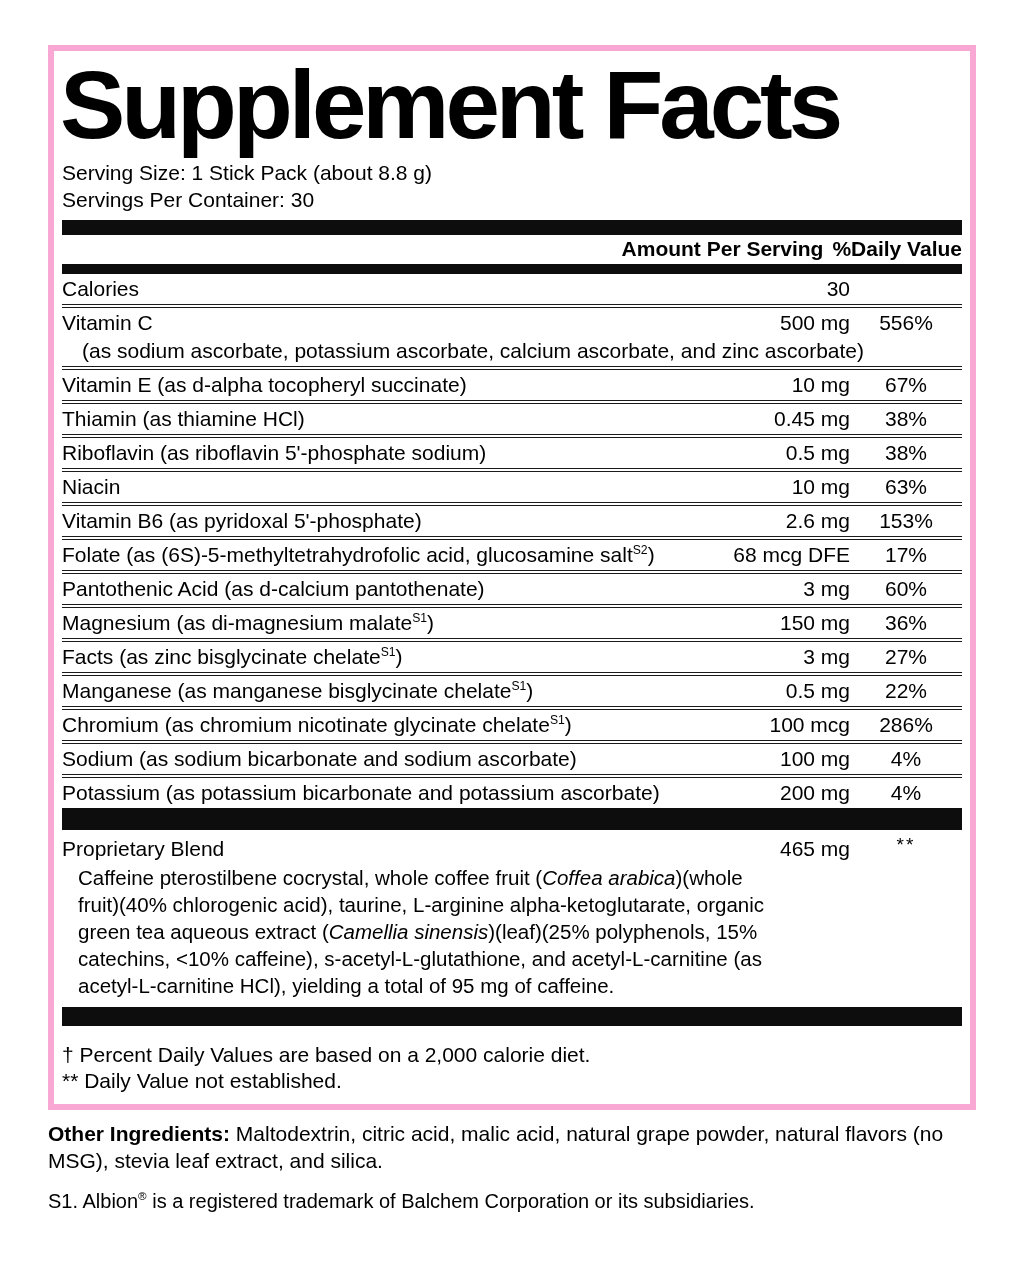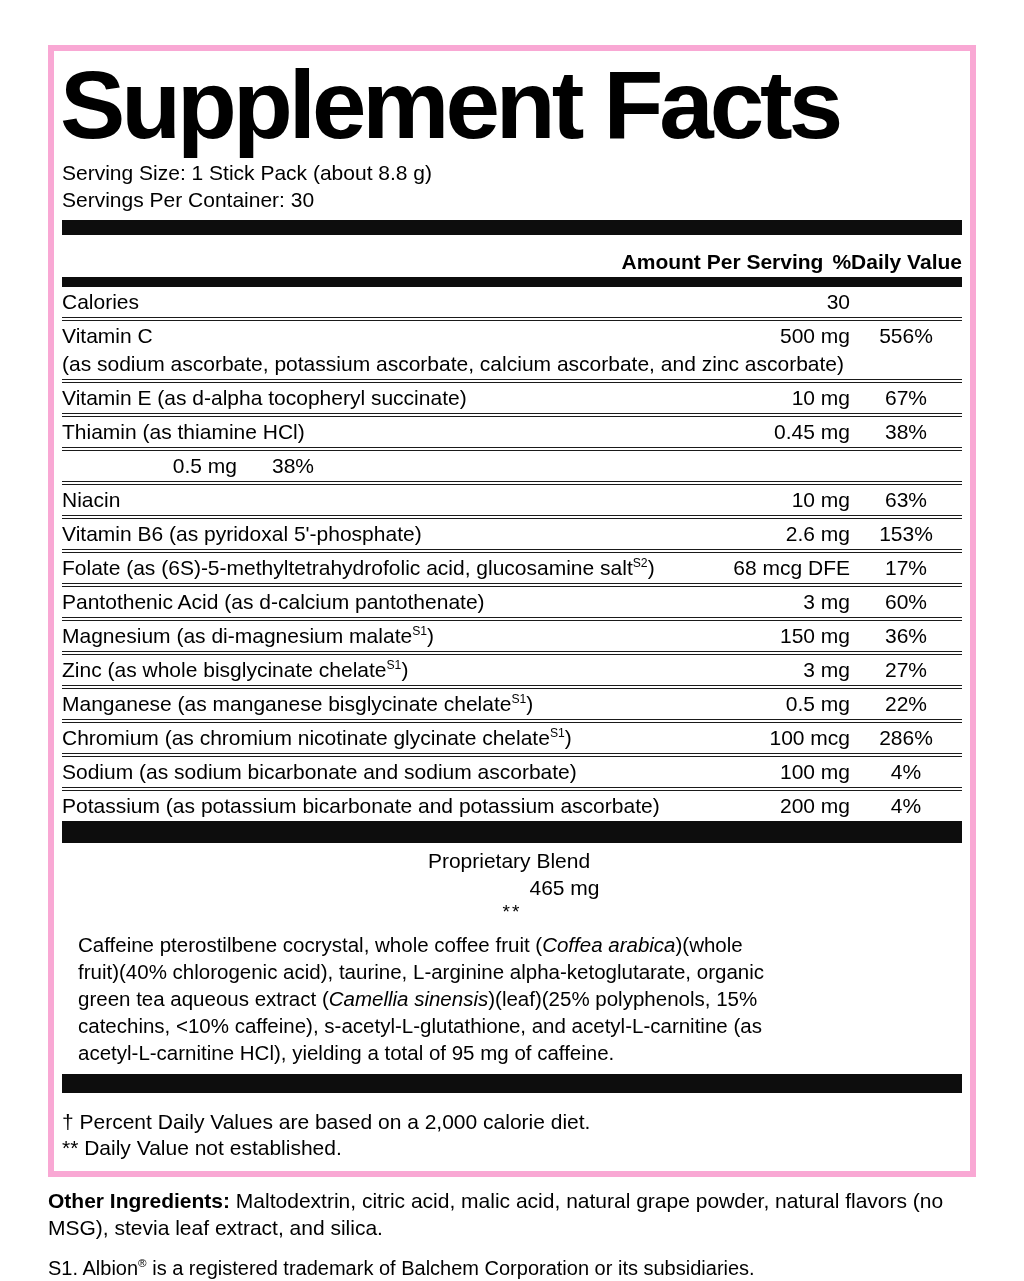--- a/index.html
+++ b/index.html
@@ -19,32 +19,32 @@
     transform:scaleX(1.01);transform-origin:left center;
   }
   .serving-line{font-size:21px;line-height:27px;}
   .bar{background:#0d0d0d;width:100%;}
   .bar-thick1{height:15px;margin-top:7px;}
   .bar-thin{height:10px;}
   .bar-thick2{height:22px;}
   .bar-thick3{height:19px;margin-top:3px;}
   .col-header{
     display:flex;justify-content:flex-end;gap:9px;
-    font-weight:bold;font-size:21px;line-height:27px;padding:13px 0 2px;
+    font-weight:bold;font-size:21px;line-height:27px;padding:0 0 2px;
   }
   .rows{}
   .row{padding:0;}
   .row + .row{border-top:4px double #1a1a1a;}
   .row-line{display:flex;align-items:center;font-size:21px;line-height:26px;padding:2px 0;}
   .cell-label{flex:1;padding-right:6px;}
   .cell-amount{width:175px;text-align:right;white-space:nowrap;}
   .cell-dv{width:112px;text-align:center;white-space:nowrap;}
   sup{font-size:58%;line-height:0;}
-  .row-sub{font-size:21px;line-height:26px;padding-bottom:2px;}
-  .blend-line{display:flex;align-items:center;font-size:21px;line-height:27px;padding:4px 0 1px;flex-direction:column;}
+  .row-sub{font-size:21px;line-height:26px;padding-bottom:2px;margin-left:20px;}
+  .blend-line{display:flex;align-items:flex-end;font-size:21px;line-height:27px;padding:4px 0 1px;}
   .dv-stars{letter-spacing:2px;font-size:19px;position:relative;top:-4px;}
   .blend-desc{font-size:20.5px;line-height:27px;width:706px;margin:1px 0 8px 16px;}
   .blend-desc i{font-style:italic;}
   .footnotes{font-size:21px;line-height:26px;padding:16px 0 4px;}
   .below{margin-top:10px;width:928px;}
   .other-ing{font-size:21px;line-height:27px;}
   .other-ing b{font-weight:bold;}
   .tm-s1{margin-top:15px;font-size:20px;line-height:25px;}
 </style>
 </head>
@@ -92,20 +92,21 @@
         </div>
         <div class="row">
           <div class="row-line">
             <div class="cell-label"><span>Thiamin (as thiamine HCl)</span></div>
             <div class="cell-amount">0.45 mg</div>
             <div class="cell-dv">38%</div>
           </div>
         </div>
         <div class="row">
           <div class="row-line">
+            <div class="cell-label"><span>Riboflavin (as riboflavin 5'-phosphate sodium)</span></div>
             <div class="cell-amount">0.5 mg</div>
             <div class="cell-dv">38%</div>
           </div>
         </div>
         <div class="row">
           <div class="row-line">
             <div class="cell-label"><span>Niacin</span></div>
             <div class="cell-amount">10 mg</div>
             <div class="cell-dv">63%</div>
           </div>
@@ -133,21 +134,21 @@
         </div>
         <div class="row">
           <div class="row-line">
             <div class="cell-label"><span>Magnesium (as di-magnesium malate</span><sup>S1</sup><span>)</span></div>
             <div class="cell-amount">150 mg</div>
             <div class="cell-dv">36%</div>
           </div>
         </div>
         <div class="row">
           <div class="row-line">
-            <div class="cell-label"><span>Zinc (as whole bisglycinate chelate</span><sup>S1</sup><span>)</span></div>
+            <div class="cell-label"><span>Facts (as zinc bisglycinate chelate</span><sup>S1</sup><span>)</span></div>
             <div class="cell-amount">3 mg</div>
             <div class="cell-dv">27%</div>
           </div>
         </div>
         <div class="row">
           <div class="row-line">
             <div class="cell-label"><span>Manganese (as manganese bisglycinate chelate</span><sup>S1</sup><span>)</span></div>
             <div class="cell-amount">0.5 mg</div>
             <div class="cell-dv">22%</div>
           </div>

